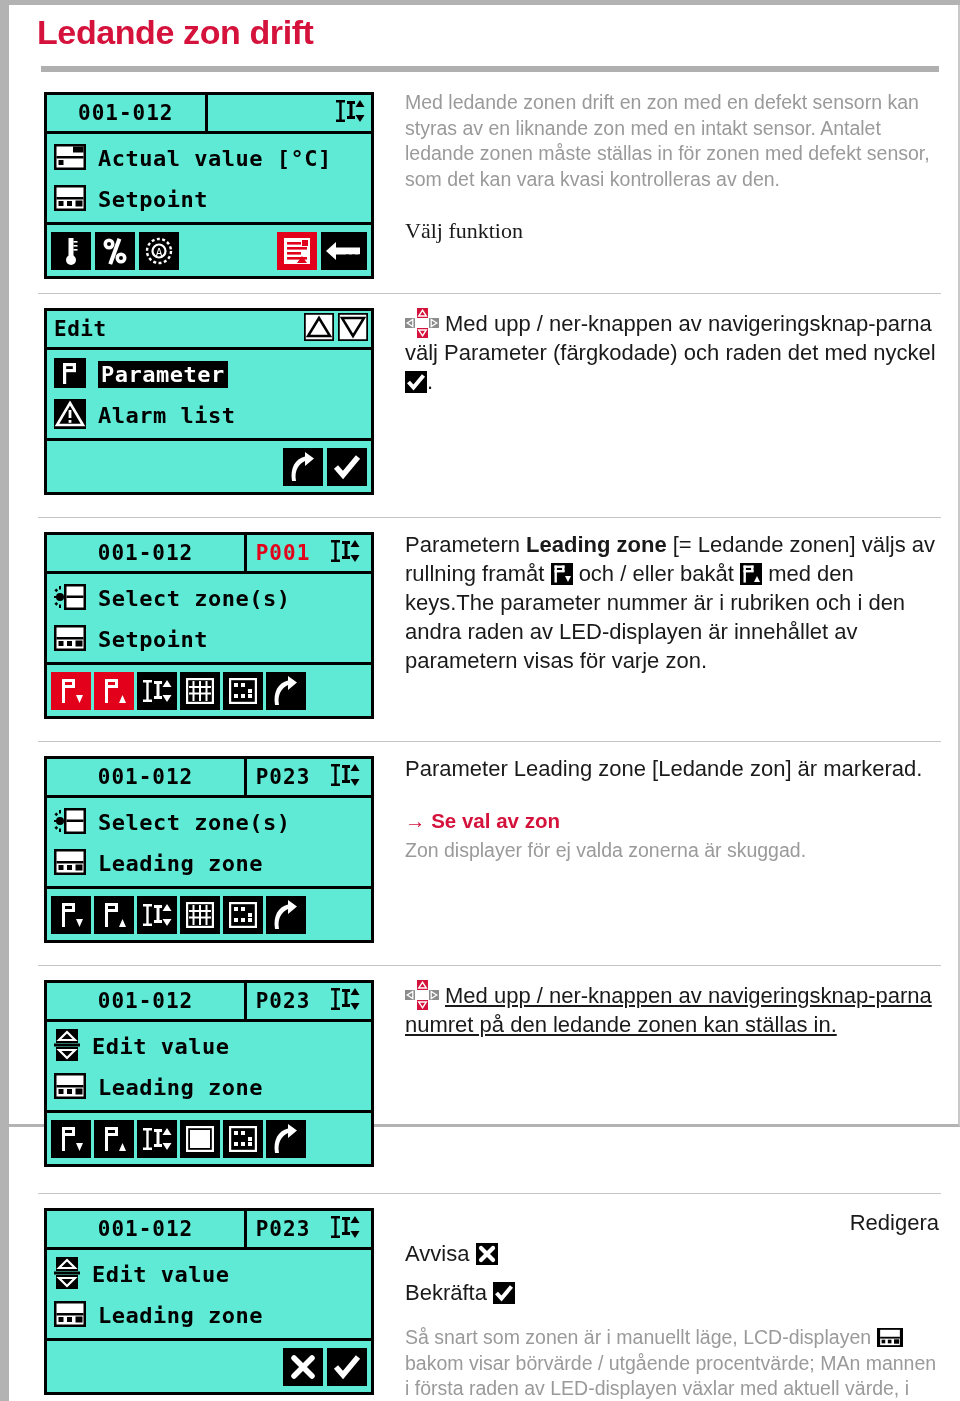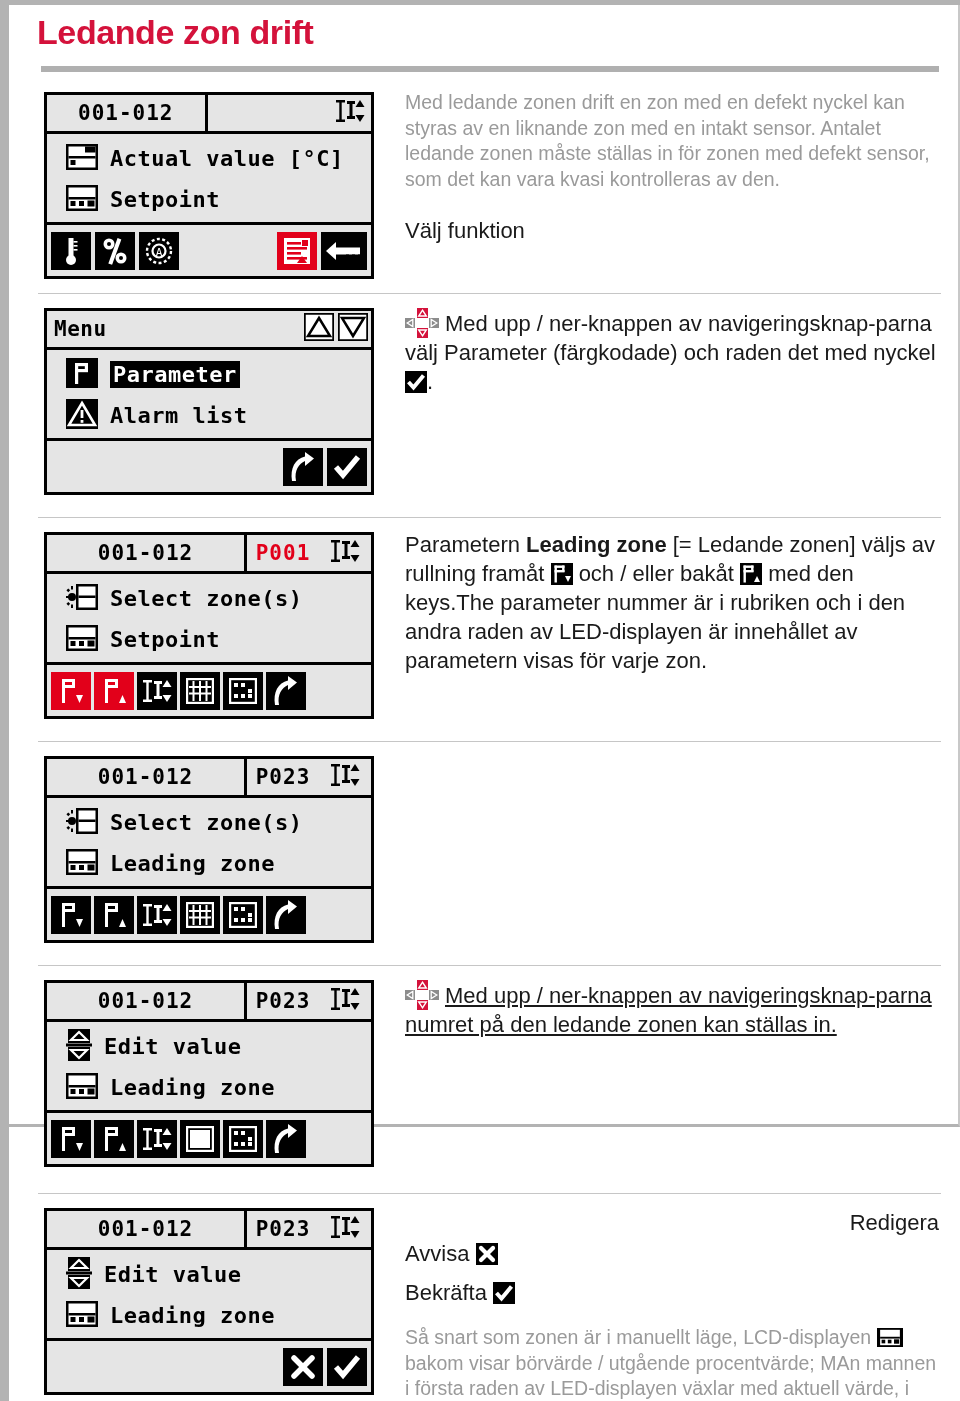--- a/index.html
+++ b/index.html
@@ -54,21 +54,21 @@
   .sep{
     height:1px;background:#c6c6c6;width:903px;margin-left:4px;
   }
   .lcd-col{width:355px;flex:0 0 355px;padding-top:6px;}
   .text-col{flex:1;padding-left:16px;}
 
   
   .lcd{
     width:330px;
     border:3px solid #000;
-    background:#e5e5e5;
+    background:#5eead4;
     box-sizing:border-box;
     margin-left:10px;
     font-family:"DejaVu Sans Mono", monospace;
   }
   .lcd-head{
     display:flex;align-items:stretch;
     border-bottom:3px solid #000;
     height:36px;
   }
   .lcd-head .h-zone{
@@ -88,21 +88,21 @@
   .lcd-head .h-blank{flex:1;border-left:3px solid #000;}
   .lcd-head .h-title{
     flex:1;display:flex;align-items:center;
     padding-left:7px;font-size:21px;font-weight:bold;letter-spacing:0.5px;
   }
   .lcd-head .h-btns{display:flex;align-items:center;padding-right:3px;gap:4px;}
 
   .lcd-rows{padding:4px 0 2px 0;}
   .lcd-row{
     display:flex;align-items:center;
-    height:41px;padding-left:19px;
+    height:41px;padding-left:7px;
   }
   .lcd-row .r-label{
     font-size:22px;font-weight:bold;letter-spacing:0.5px;
     margin-left:12px;white-space:nowrap;
   }
   .lcd-row .r-label.inv{background:#000;color:#fff;padding:1px 3px;}
   .lcd-foot{
     border-top:3px solid #000;
     height:45px;
     display:flex;align-items:center;
@@ -268,32 +268,32 @@
               <rect x="22" y="15.5" width="3" height="4" fill="#000"></rect>
               <rect x="28" y="15.5" width="3" height="4" fill="#000"></rect>
               <rect x="34" y="15.5" width="3" height="4" fill="#000"></rect>
             </g>
                   </svg>
           </div>
         </div>
       </div>
     </div>
     <div class="text-col">
-      <p class="p-gray" style="margin-top:4px;">Med ledande zonen drift en zon med en defekt nyckel kan styras av en liknande zon med en intakt sensor. Antalet ledande zonen måste ställas in för zonen med defekt sensor, som det kan vara kvasi kontrolleras av den.</p>
-      <p class="h-sub" style="margin-top:24px;">Välj funktion</p>
+      <p class="p-gray" style="margin-top:4px;">Med ledande zonen drift en zon med en defekt sensorn kan styras av en liknande zon med en intakt sensor. Antalet ledande zonen måste ställas in för zonen med defekt sensor, som det kan vara kvasi kontrolleras av den.</p>
+      <p class="h-sub" style="margin-top:24px;font-family:Liberation Serif, serif;">Välj funktion</p>
     </div>
   </div>
 
   <div class="sep" style="margin-top:14px;"></div>
 
   <div class="section" style="margin-top:8px;">
     <div class="lcd-col">
       <div class="lcd">
         <div class="lcd-head" style="border-bottom:3px solid #000;">
-          <div class="h-title">Menu</div>
+          <div class="h-title">Edit</div>
           <div class="h-btns">
             <span class="g">
               <svg width="30" height="28" viewBox="0 0 30 28">
                 <rect x="0.5" y="0.5" width="29" height="27" fill="#fff" stroke="#000" stroke-width="2.5"></rect>
                 <polygon points="15,5 26,23 4,23" fill="none" stroke="#000" stroke-width="2.5"></polygon>
               </svg>
             </span>
             <span class="g">
               <svg width="30" height="28" viewBox="0 0 30 28">
                 <rect x="0.5" y="0.5" width="29" height="27" fill="#fff" stroke="#000" stroke-width="2.5"></rect>
@@ -654,20 +654,25 @@
           </div>
           <div class="tile">
             <svg width="26" height="30" viewBox="0 0 26 30">
                     <g fill="#fff">
               <path d="M6 29 C4 18 9 12 15 9 L15 14 L24 6.5 L15 0 L15 4.5 C5 7 0 16 2 29 Z"></path>
             </g>
                   </svg>
           </div>
         </div>
       </div>
+    </div>
+    <div class="text-col">
+      <p class="p-big" style="margin-top:4px;">Parameter Leading zone [Ledande zon] är markerad.</p>
+      <p class="red-head" style="margin-top:24px;">→ Se val av zon</p>
+      <p class="p-gray" style="margin-top:4px;">Zon displayer för ej valda zonerna är skuggad.</p>
     </div>
   </div>
 
   <div class="sep" style="margin-top:22px;"></div>
 
   <div class="section" style="margin-top:8px;">
     <div class="lcd-col">
       <div class="lcd">
         <div class="lcd-head">
           <div class="h-zone">001-012</div>

